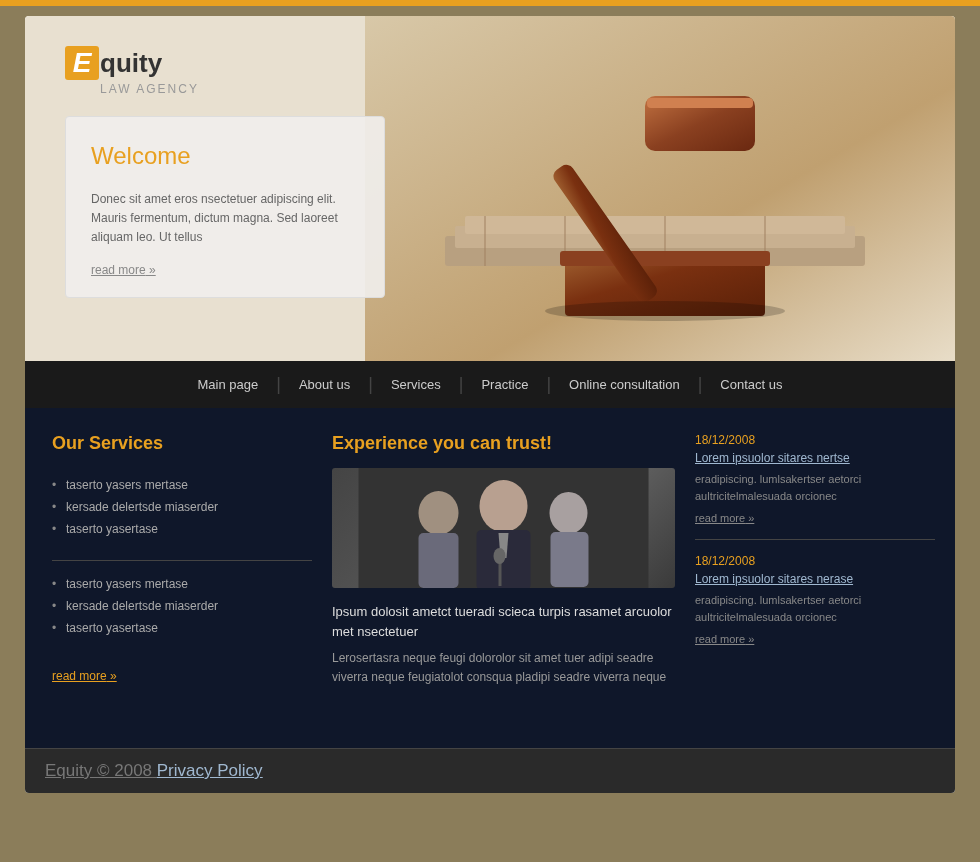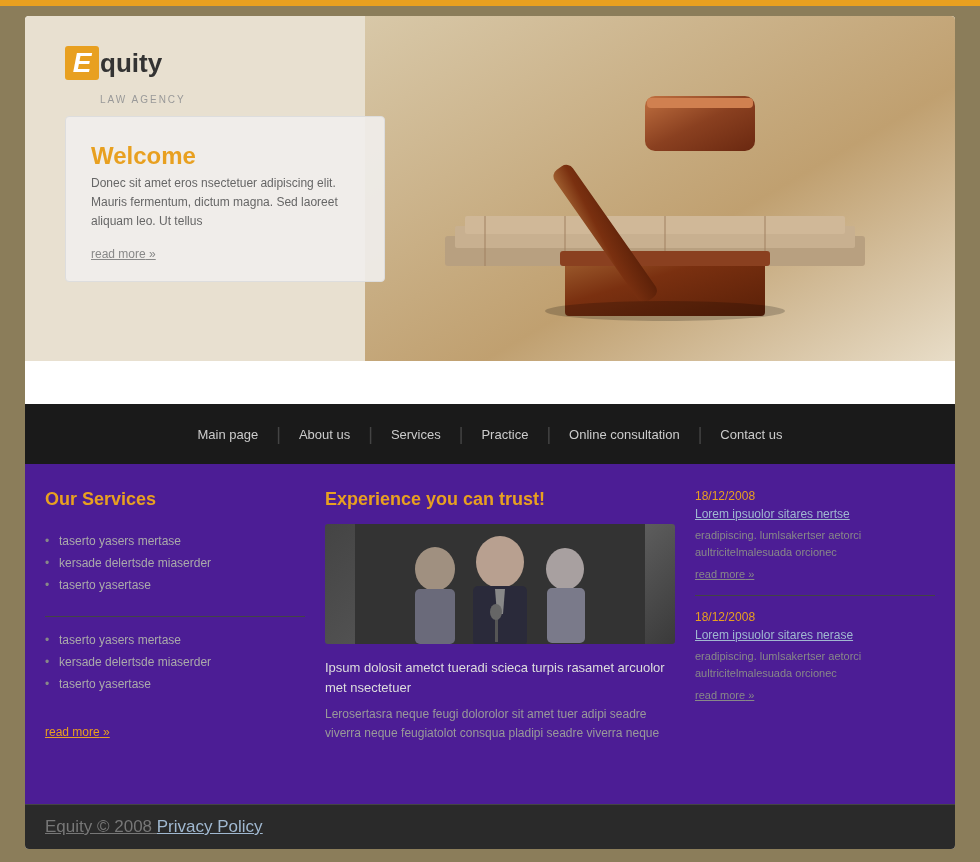--- a/index.html
+++ b/index.html
@@ -47,22 +47,22 @@
       width: 320px;
       background: rgba(240, 238, 235, 0.92);
       border: 1px solid #ddd;
       border-radius: 4px;
       padding: 25px 25px 20px 25px;
     }
 
     .hero-welcome {
       font-size: 24px;
       color: #e8a020;
-      font-weight: bold;
-      margin-bottom: 4px;
+      font-weight: normal;
+      margin-bottom: 20px;
     }
 
     .hero-subtitle {
       font-size: 15px;
       color: #555;
       margin-bottom: 14px;
     }
 
     .hero-text {
       font-size: 12px;
@@ -110,36 +110,35 @@
 
     .logo-text {
       font-size: 26px;
       color: #333;
       font-weight: bold;
       margin-left: 1px;
     }
 
     .logo-sub {
       display: block;
-      font-size: 10px;
+      font-size: 12px;
       color: #999;
       letter-spacing: 2px;
-      margin-top: 14px;
+      margin-top: 2px;
       margin-left: 35px;
       text-align: center;
     }
 
     
     .nav-bar {
       background: #1a1a1a;
-      height: 60px;
+      height: 47px;
       display: flex;
       align-items: center;
       justify-content: center;
-      margin-top: 43px;
     }
 
     .nav-items {
       display: flex;
       align-items: center;
       list-style: none;
     }
 
     .nav-items li {
       display: flex;
@@ -154,22 +153,22 @@
       white-space: nowrap;
     }
 
     .nav-divider {
       color: #444;
       font-size: 18px;
     }
 
     
     .content-area {
-      background: #4c1d95;
-      padding: 25px 20px 20px 20px;
+      background: #0f172a;
+      padding: 25px 20px 20px 27px;
       min-height: 340px;
     }
 
     .content-grid {
       display: grid;
       grid-template-columns: 260px 1fr 240px;
       gap: 20px;
     }
 
     

